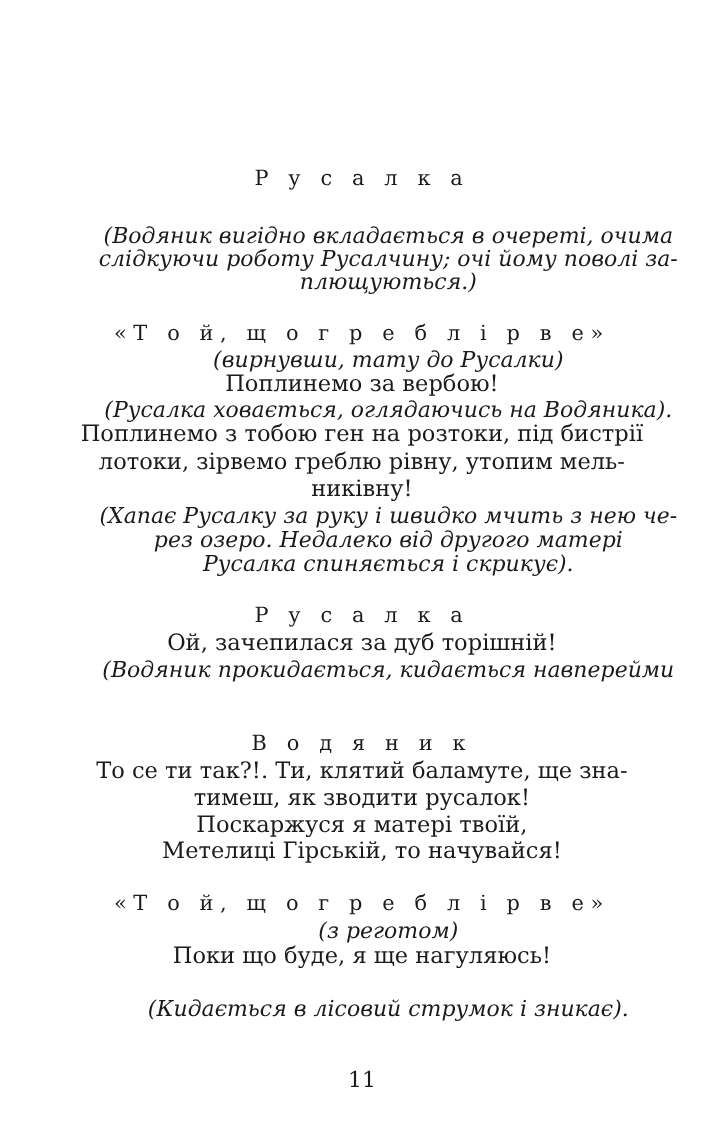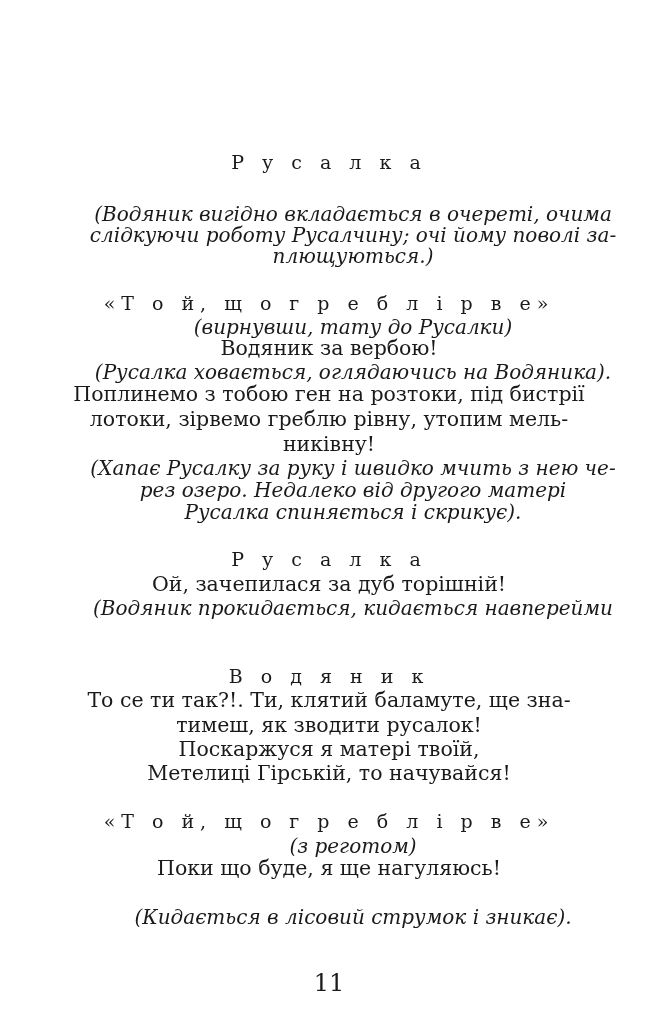--- a/index.html
+++ b/index.html
@@ -38,40 +38,40 @@
     .speech {
       font-size: 20.5px;
     }
     .stage {
       font-size: 20px;
       font-style: italic;
       font-family: "DejaVu Serif", serif;
       padding-left: 24px;
     }
     .pagenum {
-      font-size: 24px;
+      font-size: 20px;
     }
   </style>
 </head>
 <body>
 
 <div class="page">
 
   <div class="line speaker" style="top:113px">Р у с а л к а</div>
 
 
   <div class="line stage" style="top:164px">(Водяник вигідно вкладається в очереті, очима</div>
   <div class="line stage" style="top:185px">слідкуючи роботу Русалчину; очі йому поволі за-</div>
   <div class="line stage" style="top:206px">плющуються.)</div>
 
   <div class="line speaker" style="top:254px">«Т о й,  щ о  г р е б л і р в е»</div>
 
   <div class="line stage" style="top:277px">(вирнувши, тату до Русалки)</div>
 
-  <div class="line speech" style="top:298px">Водяник за вербою!</div>
+  <div class="line speech" style="top:298px">Поплинемо за вербою!</div>
 
   <div class="line stage" style="top:322px">(Русалка ховається, оглядаючись на Водяника).</div>
 
   <div class="line speech" style="top:369px">лотоки, зірвемо греблю рівну, утопим мель-</div>
   <div class="line speech" style="top:344px">Поплинемо з тобою ген на розтоки, під бистрії</div>
   <div class="line speech" style="top:394px">никівну!</div>
 
   <div class="line stage" style="top:418px">(Хапає Русалку за руку і швидко мчить з нею че-</div>
   <div class="line stage" style="top:440px">рез озеро. Недалеко від другого матері</div>
   <div class="line stage" style="top:462px">Русалка спиняється і скрикує).</div>

